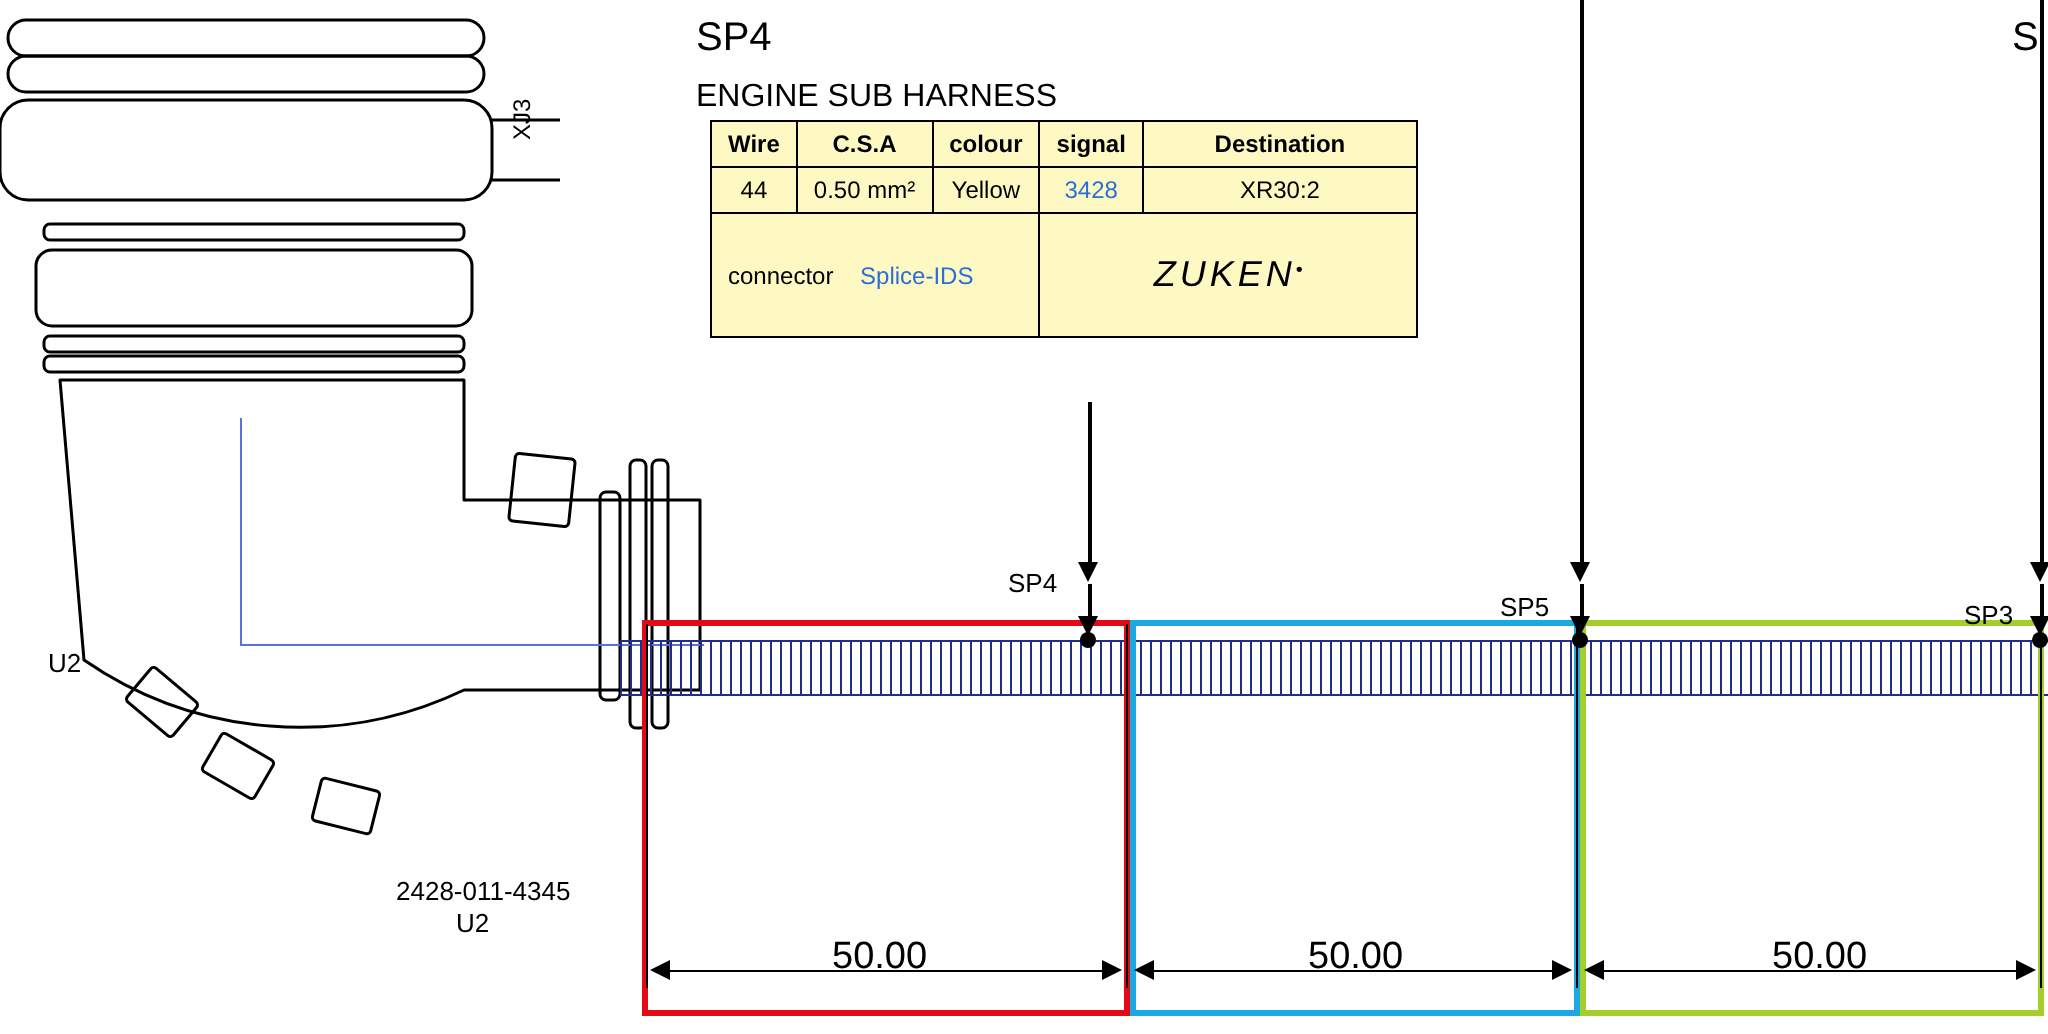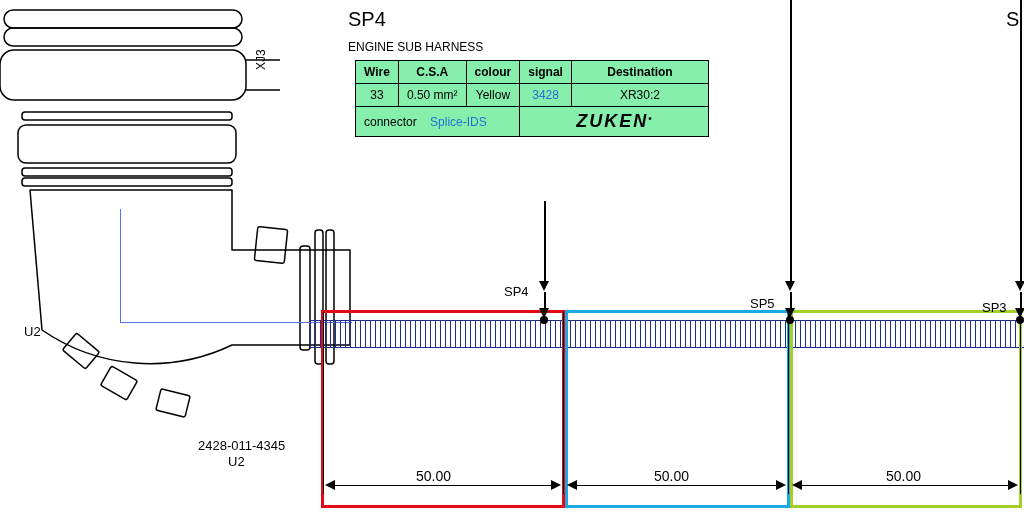--- a/index.html
+++ b/index.html
@@ -1,35 +1,35 @@
 <!DOCTYPE html>
 <html><head>
 <meta charset="utf-8">
 <style>
   html,body{margin:0;padding:0;font-family:Arial,Helvetica,sans-serif;background:#fff;color:#000}
   .canvas{position:relative;width:1024px;height:517px;overflow:hidden}
   .abs{position:absolute}
   .title-sp4{left:348px;top:8px;font-size:20px;font-weight:400}
   .title-sp4-cut{left:1006px;top:8px;font-size:20px}
-  .subtitle{left:348px;top:40px;font-size:12px}
-  .tbl{left:355px;top:60px;border-collapse:collapse;font-size:12px;background:#86efac}
+  .subtitle{left:348px;top:40px;font-size:16px}
+  .tbl{left:355px;top:60px;border-collapse:collapse;font-size:12px;background:#fef9c3}
   .tbl th,.tbl td{border:1.5px solid #000;padding:4px 8px;text-align:center}
   .tbl th{font-weight:bold}
   .sig{color:#2a6fd6}
-  .footer-row td{border:1.5px solid #000;padding:4px 8px}
+  .footer-row td{border:1.5px solid #000;padding:20px 8px}
   .footer-left{font-size:12px}
   .footer-link{color:#2a6fd6}
-  .zuken{font-family:Arial,Helvetica,sans-serif;font-weight:700;font-style:italic;font-size:18px;letter-spacing:2px}
+  .zuken{font-family:Arial,Helvetica,sans-serif;font-weight:400;font-style:italic;font-size:18px;letter-spacing:2px}
   .zuken-dot{font-style:normal;font-size:10px;vertical-align:super}
   .xj3-label{left:254px;top:70px;font-size:12px;transform:rotate(-90deg);transform-origin:left top}
   .u2-label{left:24px;top:324px;font-size:13px}
   .part-no{left:198px;top:438px;font-size:13px}
   .u2-label2{left:228px;top:454px;font-size:13px}
   .sp-label{font-size:13px}
-  .dim-label{font-size:14px}
+  .dim-label{font-size:19px}
 
   
   .seg{position:absolute;top:310px;height:198px;box-sizing:border-box}
   .seg-red{left:321px;width:244px;border:3px solid #e30a17}
   .seg-blue{left:565px;width:225px;border:3px solid #1ba9e1}
   .seg-green{left:790px;width:232px;border:3px solid #a4cf2a}
 
   
   .braid{position:absolute;left:310px;top:320px;width:714px;height:26px;background:
     repeating-linear-gradient(90deg,#1e2e8a 0 1px,transparent 1px 5px);border-top:1px solid #1e2e8a;border-bottom:1px solid #1e2e8a}
@@ -147,21 +147,21 @@
 <table class="abs tbl">
   <tbody>
         <tr>
     <th>Wire</th>
     <th>C.S.A</th>
     <th>colour</th>
     <th>signal</th>
     <th style="min-width:120px">Destination</th>
   </tr>
   <tr>
-    <td>33</td>
+    <td>44</td>
     <td>0.50 mm²</td>
     <td>Yellow</td>
     <td class="sig">3428</td>
     <td>XR30:2</td>
   </tr>
   <tr class="footer-row">
     <td colspan="3" class="footer-left" style="text-align:left">
       <span>connector</span>
       &nbsp;&nbsp;
       <span class="footer-link">Splice-IDS</span>

